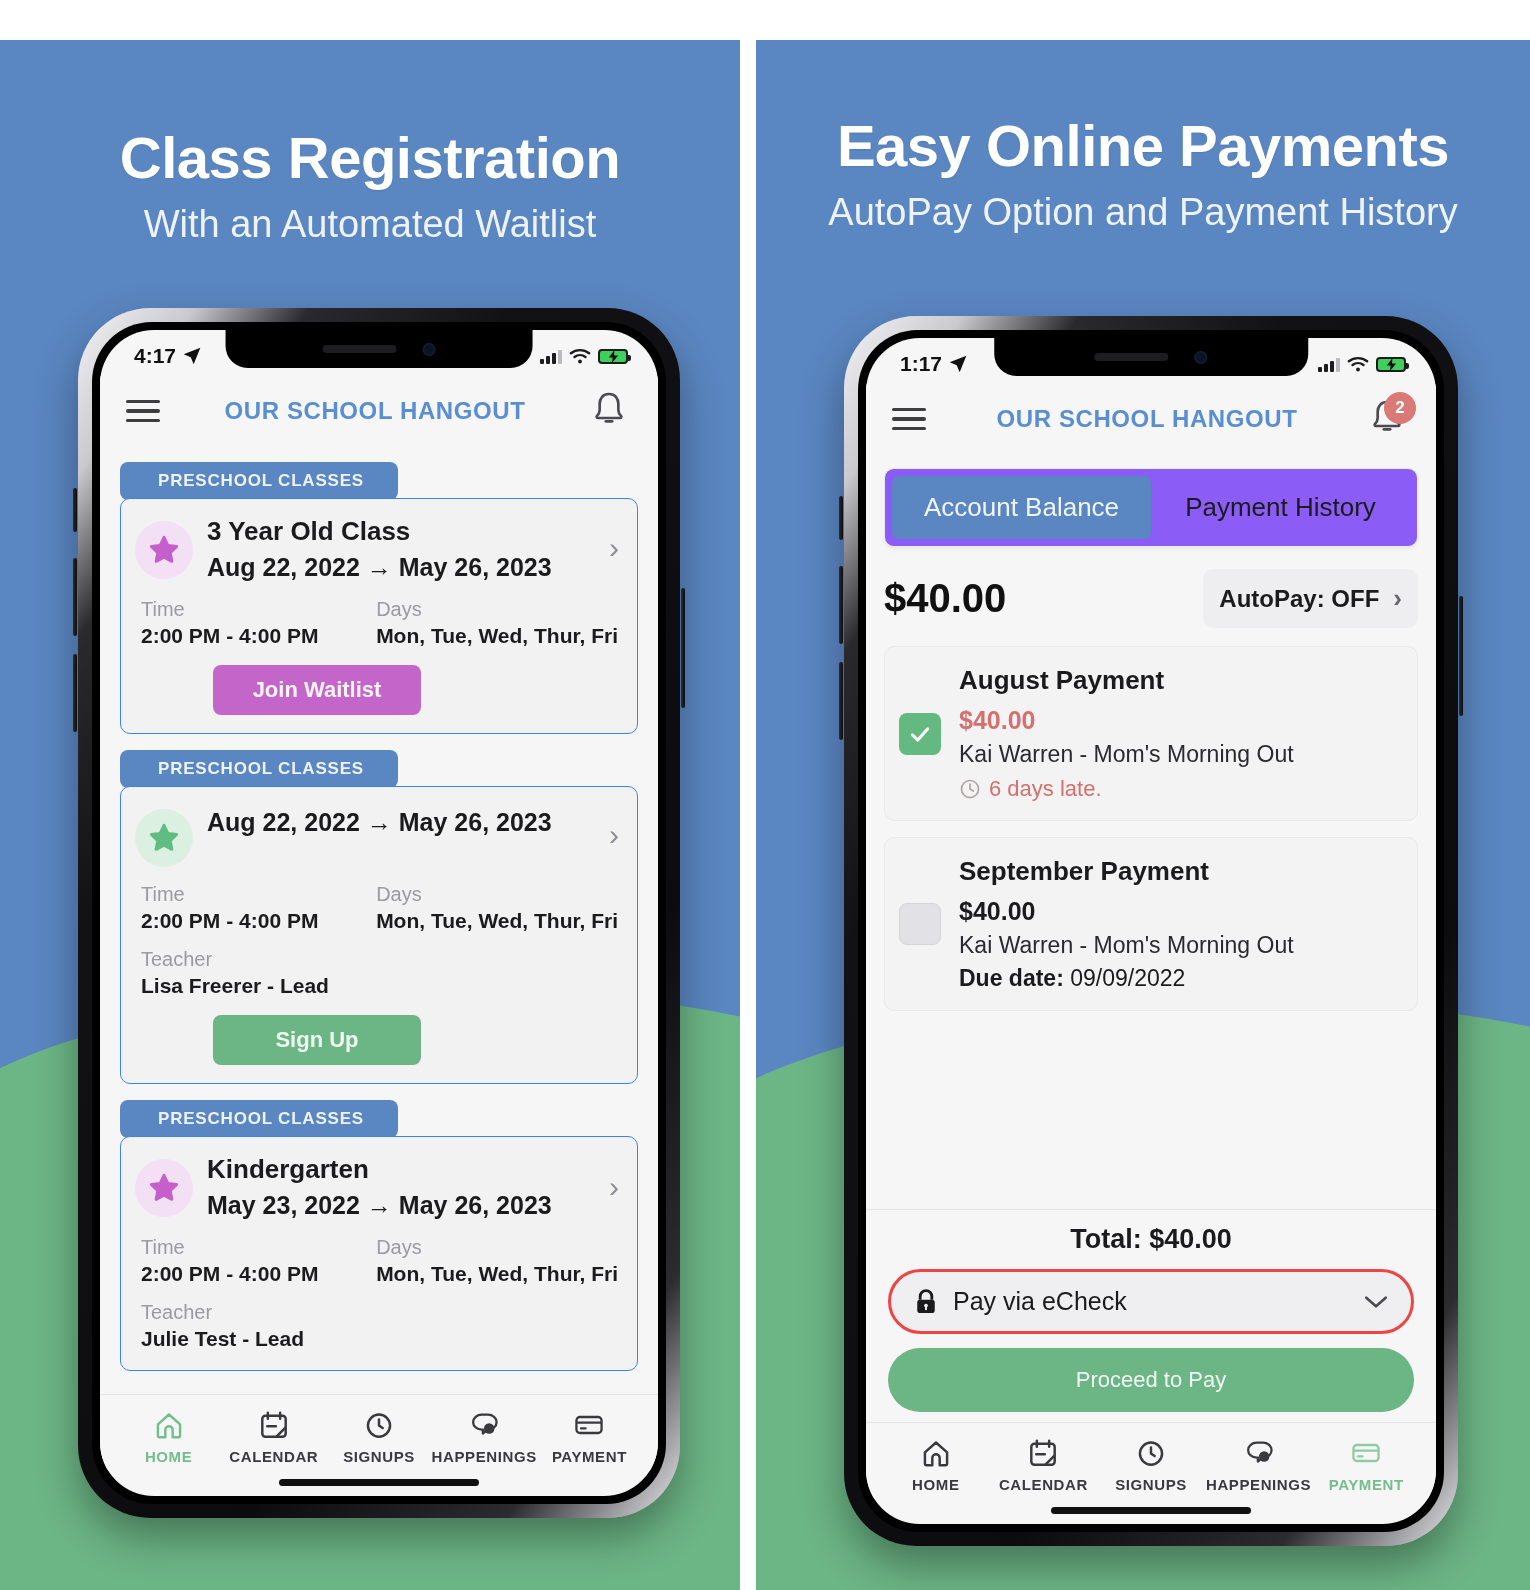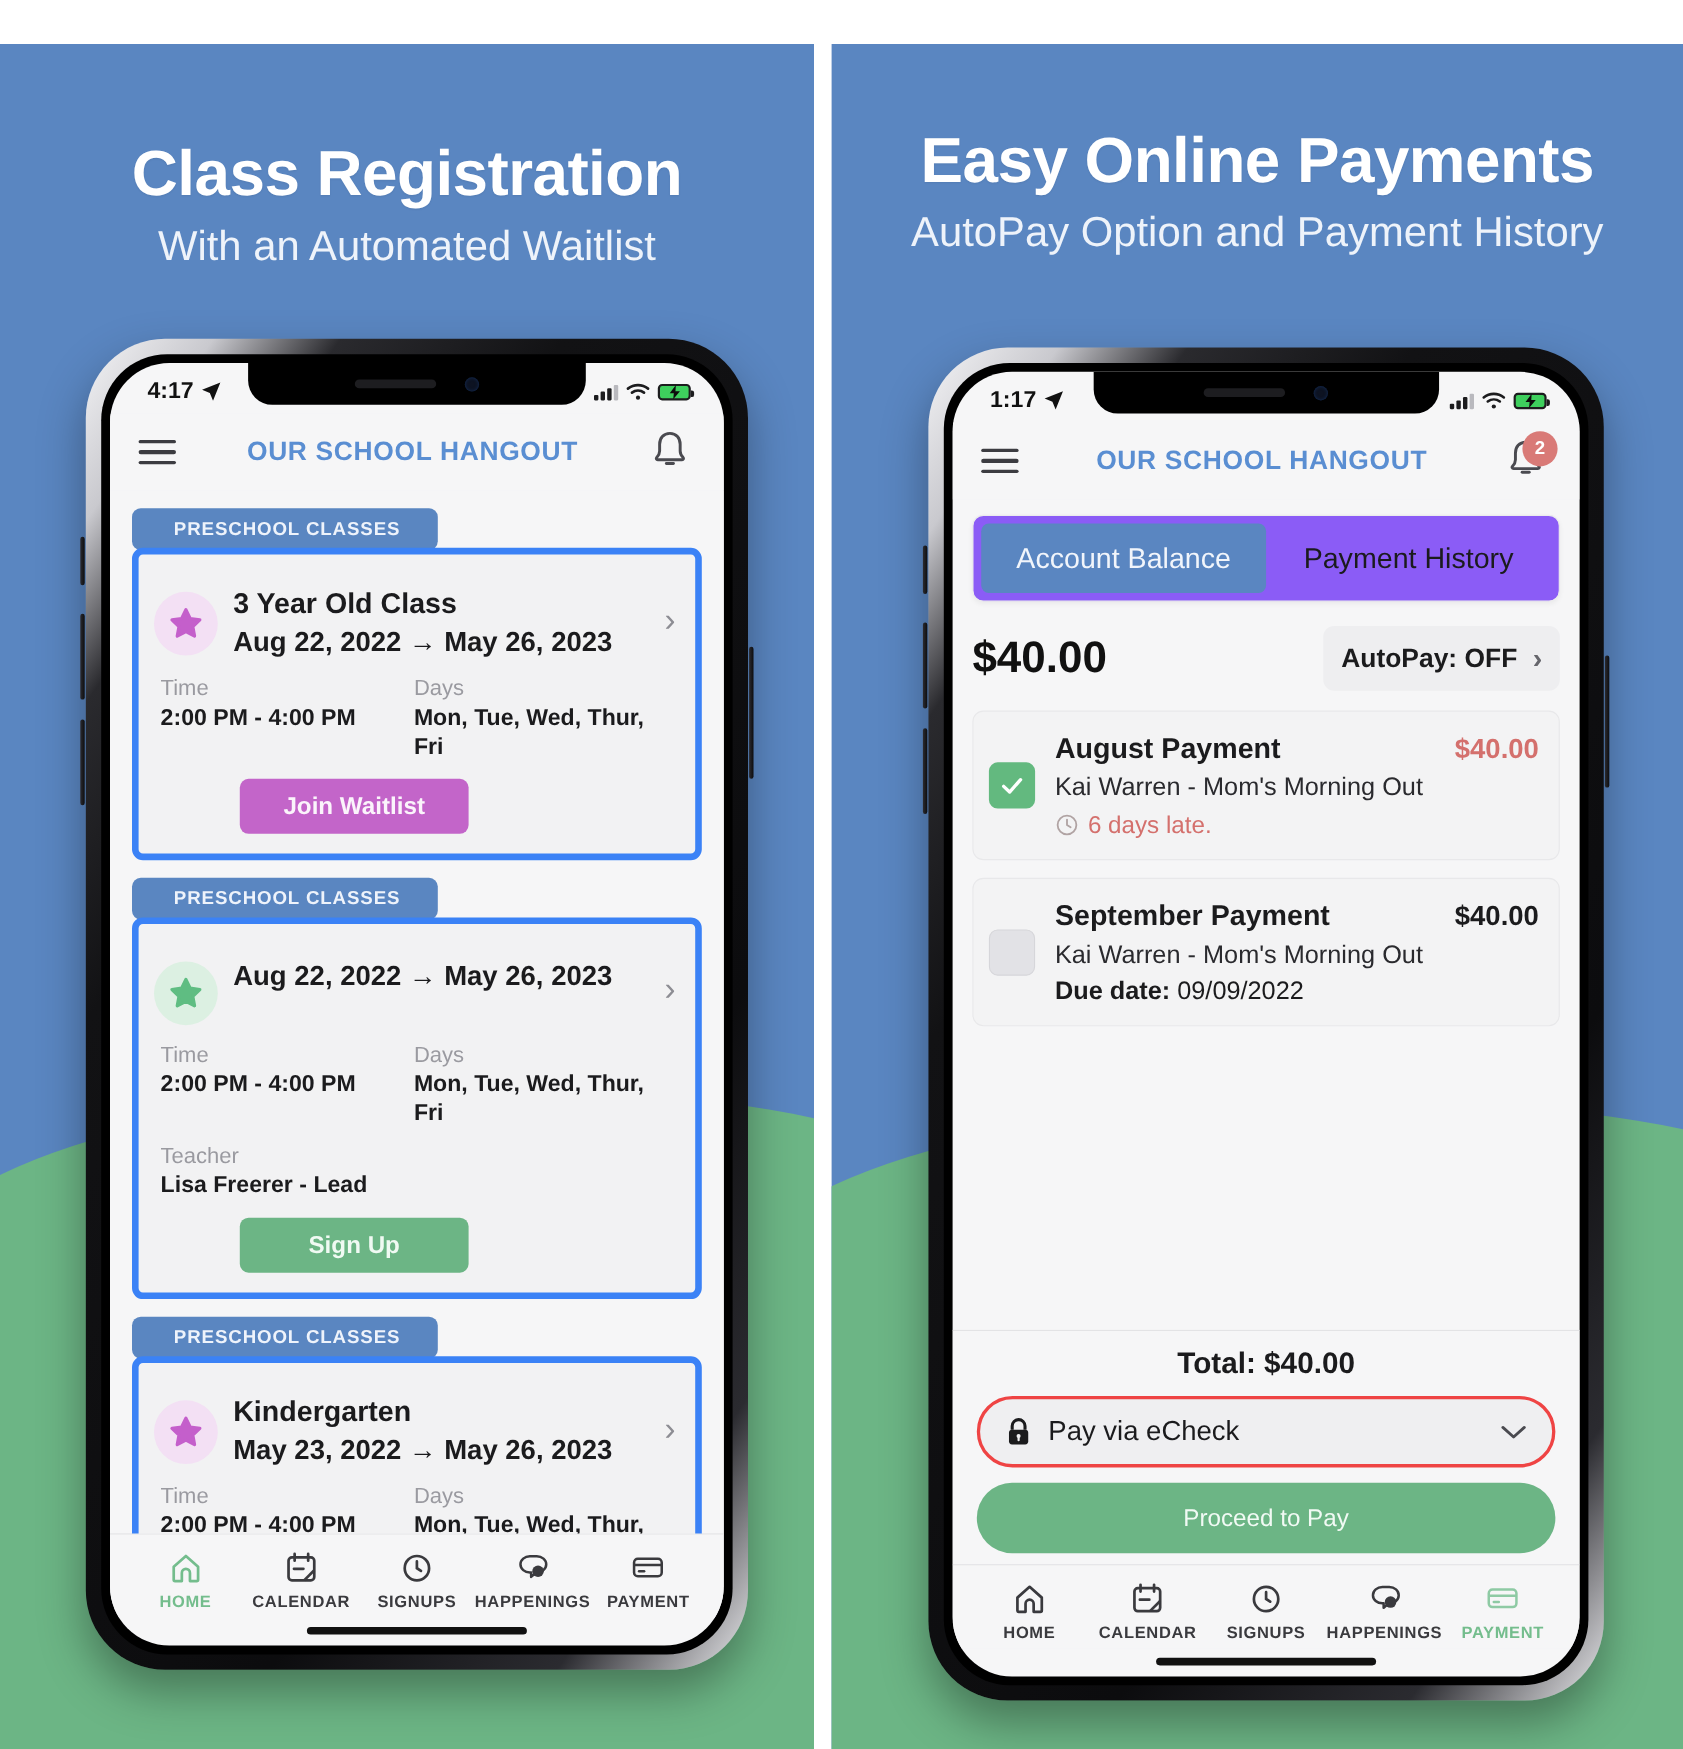--- a/index.html
+++ b/index.html
@@ -190,23 +190,23 @@
     font-weight: bold;
     letter-spacing: 0.8px;
     padding: 9px 18px 9px 38px;
     border-radius: 8px;
     margin-top: 16px;
     min-width: 278px;
   }
 
   .card {
     background: #f2f2f3;
-    border: 6px solid #3b82f6;
+    border: 1px solid #3b82f6;
     border-radius: 10px;
-    padding: 28px 14px 18px 14px;
+    padding: 16px 14px 18px 14px;
     margin-top: -2px;
     position: relative;
   }
   .card-head { display: flex; align-items: flex-start; gap: 14px; }
   .star-circle {
     width: 58px; height: 58px;
     border-radius: 50%;
     display: flex; align-items: center; justify-content: center;
     flex: none;
     margin-top: 6px;
@@ -321,21 +321,21 @@
   }
   .cbox {
     width: 42px; height: 42px;
     border-radius: 8px;
     flex: none;
     display:flex; align-items:center; justify-content:center;
   }
   .cbox.checked { background: #63b97f; }
   .cbox.unchecked { background: #e2e2e6; border: 1px solid #d6d6da; }
   .pay-main { flex: 1; }
-  .pay-top { display: flex; justify-content: space-between; align-items: baseline; gap: 10px; }
+  .pay-top { display: flex; justify-content: space-between; align-items: baseline; gap: 10px; flex-direction: column; }
   .pay-title { font-size: 26px; font-weight: bold; color: #1b1b1d; }
   .pay-amt { font-size: 25px; font-weight: 600; color: #1b1b1d; white-space: nowrap; }
   .pay-amt.late { color: #d4706d; }
   .pay-sub { font-size: 23px; color: #2a2a2e; margin-top: 6px; }
   .pay-due { font-size: 23px; color: #1b1b1d; font-weight: 600; margin-top: 6px; }
   .pay-due span.d { font-weight: 400; }
   .pay-late {
     display: flex; align-items: center; gap: 8px;
     font-size: 22px; color: #d4706d; margin-top: 8px;
   }

